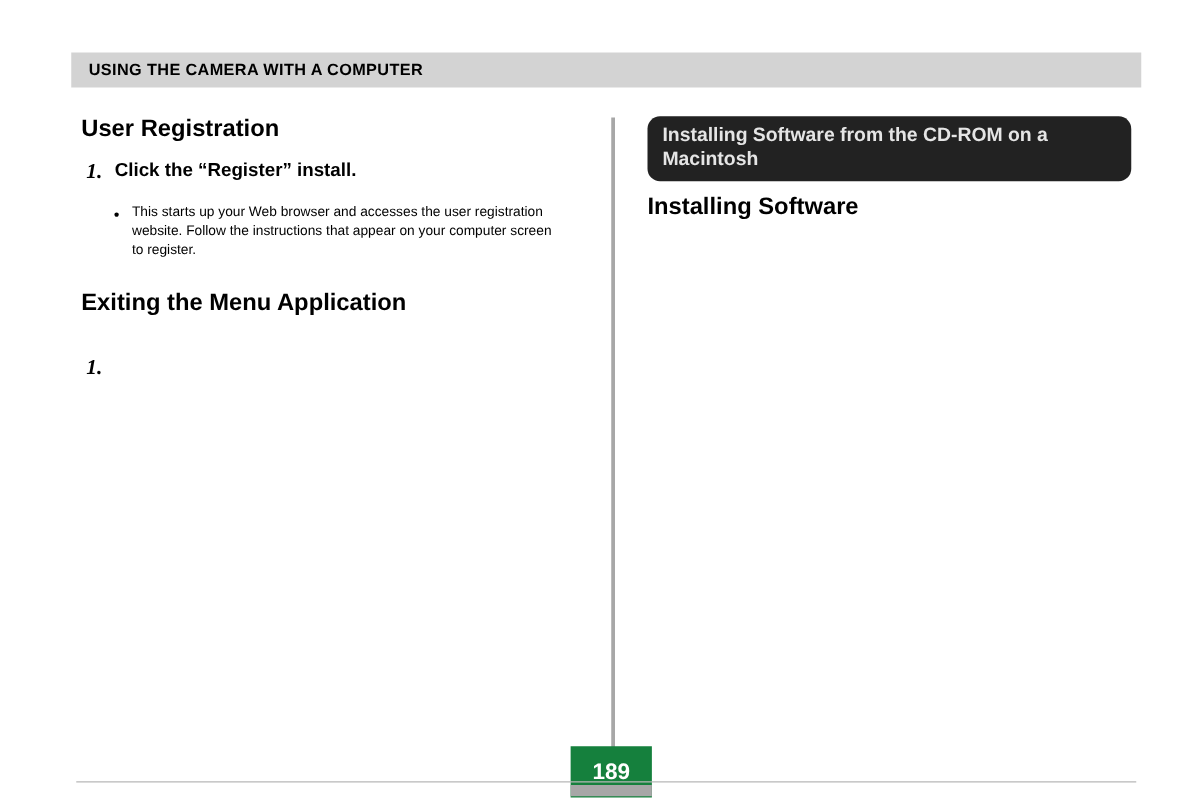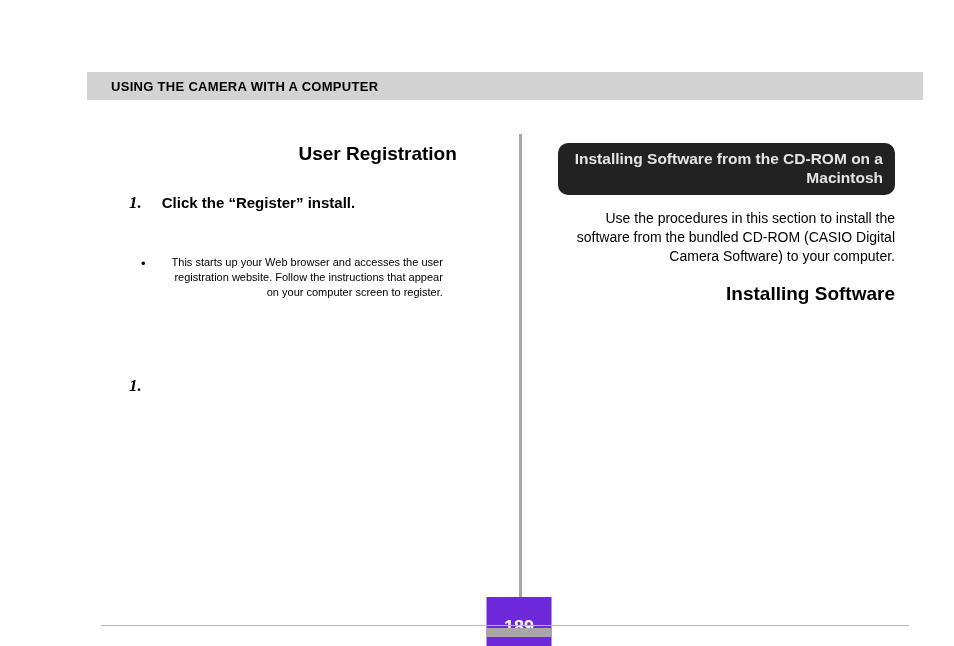--- a/index.html
+++ b/index.html
@@ -1,16 +1,16 @@
 <!DOCTYPE html>
 <html><head>
   <meta charset="utf-8">
   <style>
     * {
-      margin: 14px;
+      margin: 4px;
       padding: 0;
       box-sizing: border-box;
     }
     body {
       font-family: Arial, Helvetica, sans-serif;
       background: #fff;
       width: 954px;
       height: 646px;
       position: relative;
       padding: 30px 45px 0 45px;
@@ -23,21 +23,20 @@
     .header-bar span {
       font-weight: bold;
       font-size: 13px;
       letter-spacing: 0.3px;
     }
     .columns {
       display: flex;
       gap: 0;
       height: 530px;
       position: relative;
-      text-align: right;
     }
     .col {
       width: 50%;
       padding-right: 20px;
     }
     .col-right {
       padding-left: 25px;
       padding-right: 0;
     }
     .divider {
@@ -109,21 +108,21 @@
     }
     .footer-line {
       border-top: 1px solid #b8b8b8;
       position: relative;
     }
     .page-num-box {
       position: absolute;
       left: 50%;
       transform: translateX(-50%);
       top: -28px;
-      background: #6d28d9;
+      background: #15803d;
       padding: 6px 0;
       width: 65px;
       display: flex;
       flex-direction: column;
       align-items: center;
     }
     .page-num-box .inner {
       color: #fff;
       font-weight: bold;
       font-size: 18px;
@@ -152,33 +151,33 @@
 
     <div class="step">
       <span class="step-num">1.</span>
       <span class="step-text">Click the “Register” install.</span>
     </div>
     <div class="bullet">
       <span class="bullet-dot">•</span>
       <span class="bullet-text">This starts up your Web browser and accesses the user registration website. Follow the instructions that appear on your computer screen to register.</span>
     </div>
 
+    <h2 class="section-title" style="margin-top:10px;">Exiting the Menu Application</h2>
     <div style="height:14px"></div>
     <div class="step">
       <span class="step-num">1.</span>
     </div>
 
   </div>
 
   <div class="divider"></div>
 
   <div class="col col-right">
 
     <div class="black-pill">Installing Software from the CD-ROM on a Macintosh</div>
-    <p class="body-text">Use the procedures in this section to install the software from the bundled CD-ROM (CASIO Digital Camera Software) to your computer.</p>
 
     <h2 class="section-title" style="margin-top:10px;">Installing Software</h2>
 
   </div>
 </div>
 
 <div class="footer">
   <div class="page-num-box">
     <span class="inner">189</span>
   </div>

